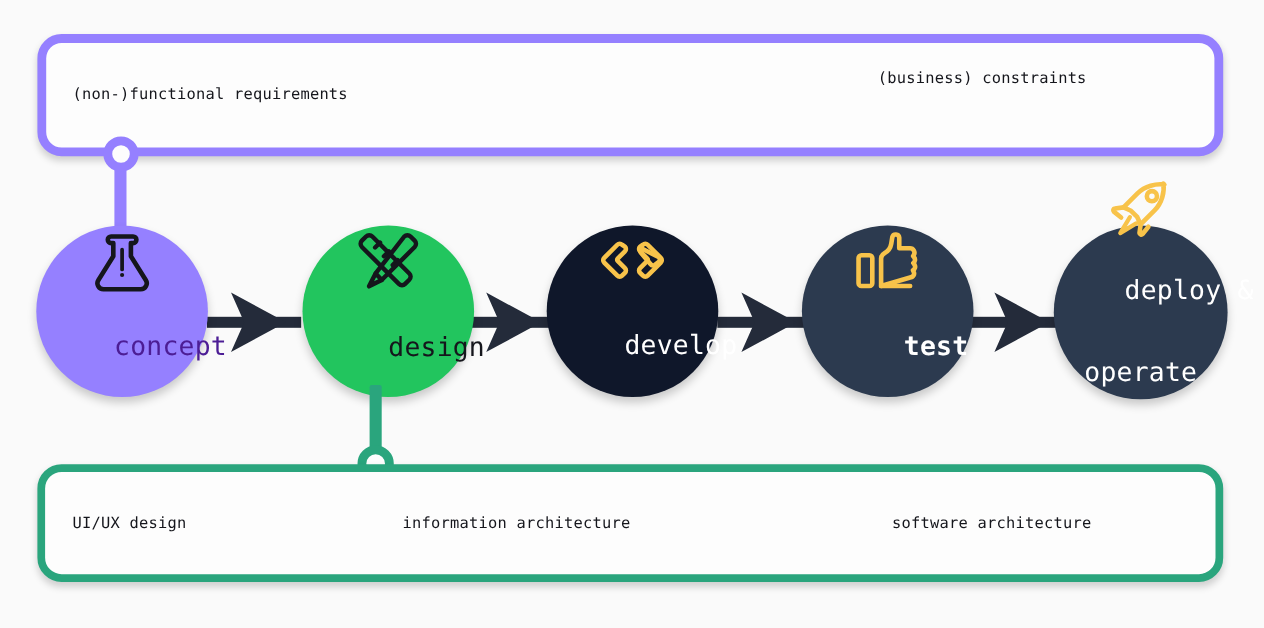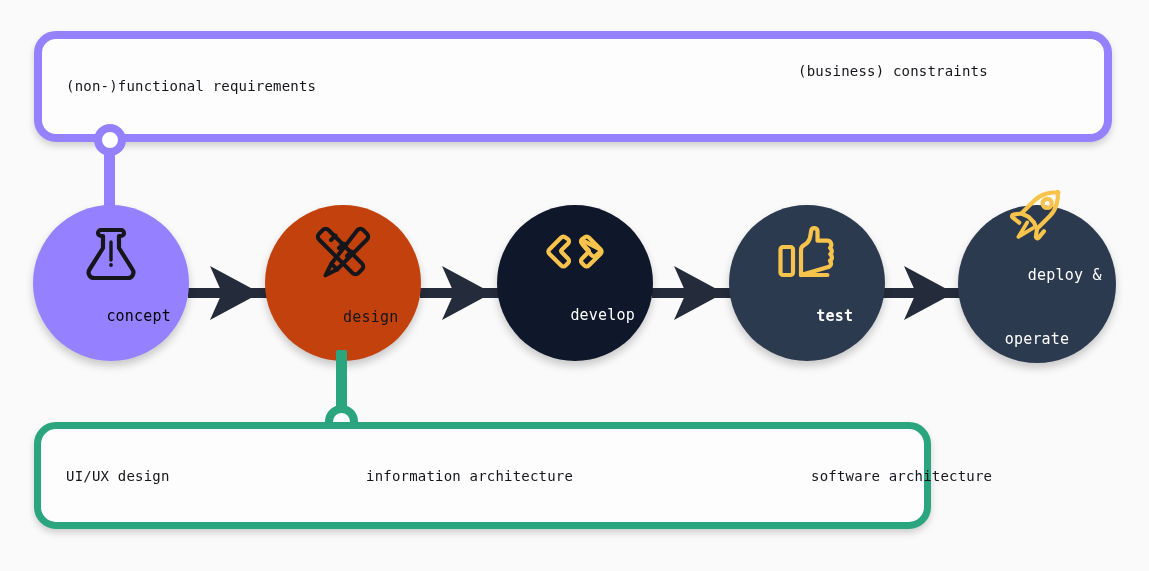--- a/index.html
+++ b/index.html
@@ -30,21 +30,21 @@
   #req-box {
     left: 34px;
     top: 31px;
     width: 1078px;
     height: 111px;
     border: 8px solid #9580ff;
   }
   #arch-box {
     left: 34px;
     top: 422px;
-    width: 897px;
+    width: 1078px;
     height: 107px;
     border: 7px solid #2aa57d;
     text-align: center;
   }
   .ann-label {
     position: absolute;
     white-space: pre;
     color: #15161c;
     font-size: 14px;
     letter-spacing: 0.2px;
@@ -102,43 +102,43 @@
     display: flex;
     flex-direction: column;
     align-items: center;
     justify-content: center;
   }
   .node-icon {
     display: block;
     margin-bottom: 6px;
   }
   .node-label {
-    font-size: 15px;
+    font-size: 24px;
     line-height: 1.08;
     text-align: center;
     white-space: pre;
     letter-spacing: 0.2px;
   }
   .node-label .l2 { display: block; margin-top: 48px; }
 
   #node-concept {
     left: 33px;
     top: 205px;
     width: 156px;
     height: 156px;
     background: #9580ff;
   }
-  #node-concept .node-label { color: #000000; }
+  #node-concept .node-label { color: #4c1d95; }
 
   #node-design {
-    left: 265px;
+    left: 275px;
     top: 205px;
     width: 156px;
     height: 156px;
-    background: #c2410c;
+    background: #22c55e;
   }
   #node-design .node-label { color: #15161c; }
 
   #node-develop {
     left: 497px;
     top: 205px;
     width: 156px;
     height: 156px;
     background: #0f172a;
   }

